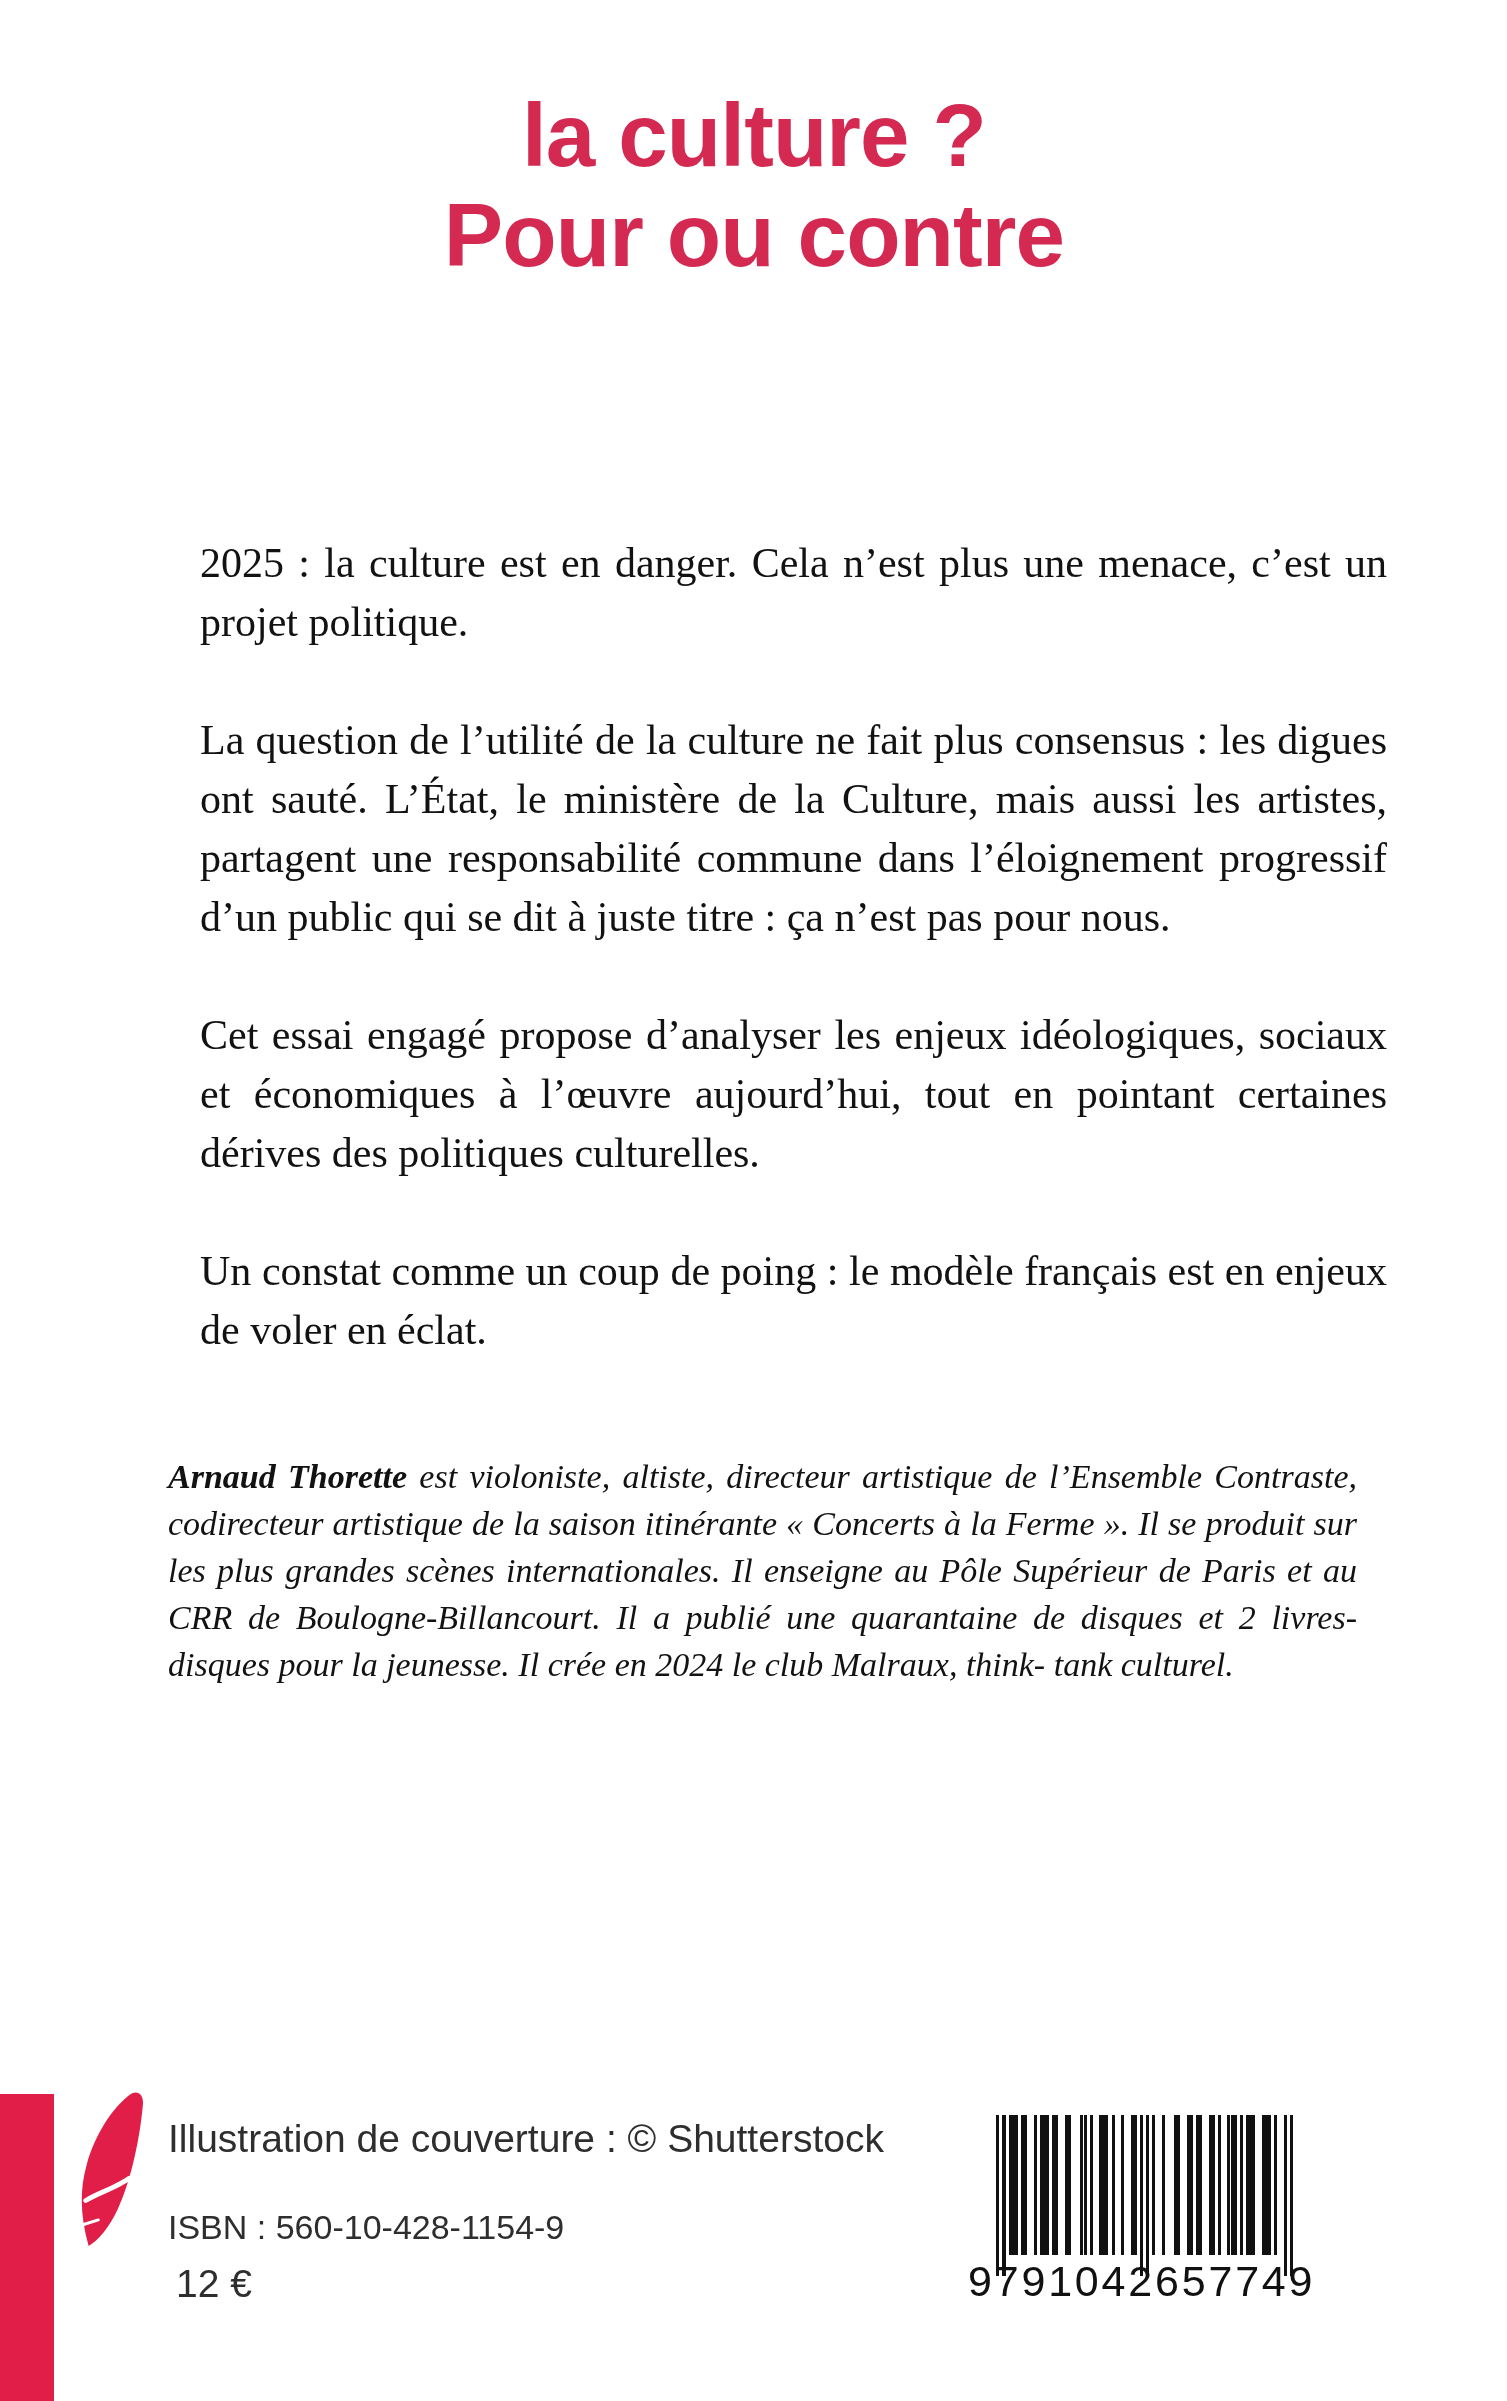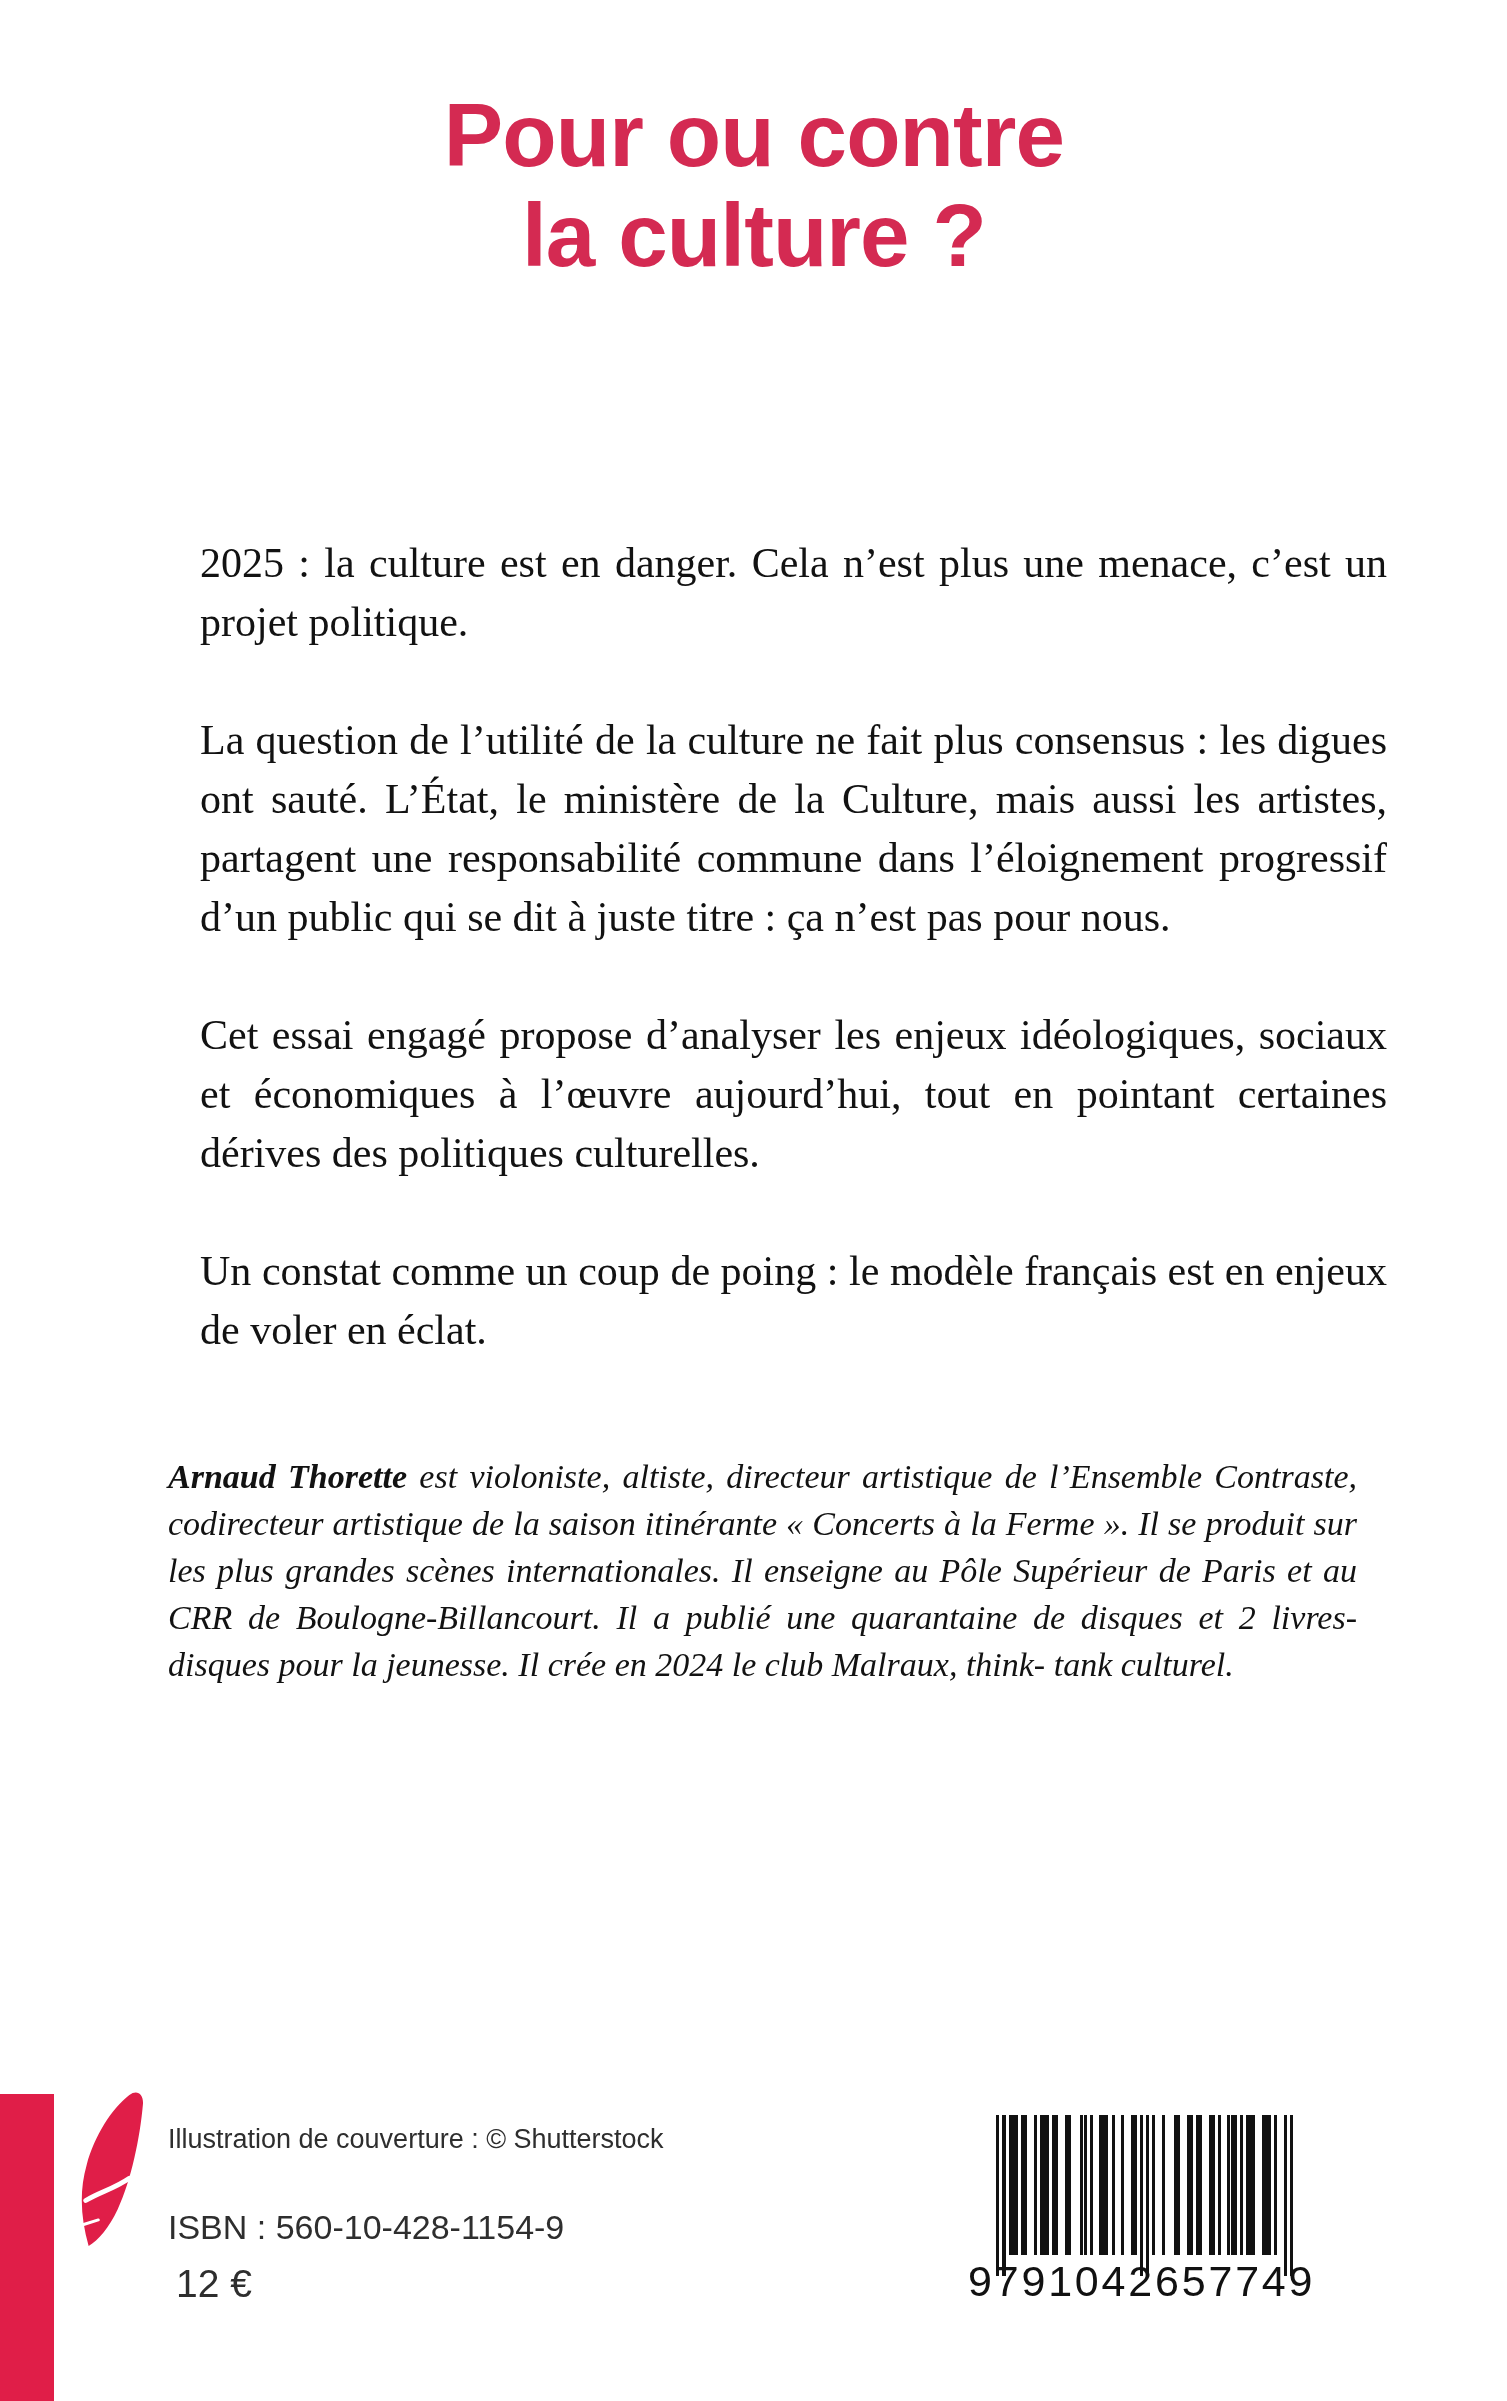--- a/index.html
+++ b/index.html
@@ -44,21 +44,21 @@
   }
   .feather{
     position:absolute;left:72px;top:2091px;width:74px;height:157px;
   }
   
   .credits{
     position:absolute;left:168px;top:2120px;
     font-family:"Liberation Sans",sans-serif;
     color:var(--footer,#2e2e2e);
   }
-  .credit-line{font-size:27px;line-height:38px;margin:0 0 49px 0;}
+  .credit-line{font-size:39px;line-height:38px;margin:0 0 49px 0;}
   .isbn-line{font-size:34px;line-height:40px;margin:0 0 15px 0;}
   .price-line{font-size:39px;line-height:44px;margin:8px;}
   
   .barcode{
     position:absolute;left:968px;top:2115px;width:329px;height:189px;
   }
   .bars{
     position:absolute;left:28px;top:0;width:297px;height:163px;
   }
   .bar{
@@ -73,22 +73,22 @@
     font-size:43px;color:var(--barcode,#111);
   }
   .nums span{letter-spacing:2.8px;}
 </style>
 </head>
 <body>
 
 <div class="page" style="--title: #d42a52; --brand: #e01e48; --text: #121212; --footer: #2e2e2e; --barcode: #111111;">
 
   <div class="title">
+    <div>la culture ?</div>
     <div>Pour ou contre</div>
-    <div>la culture ?</div>
   </div>
 
   <div class="synopsis">
     <p>2025 : la culture est en danger. Cela n’est plus une menace, c’est un projet politique.</p>
     <p>La question de l’utilité de la culture ne fait plus consensus : les digues ont sauté. L’État, le ministère de la Culture, mais aussi les artistes, partagent une responsabilité commune dans l’éloignement progressif d’un public qui se dit à juste titre : ça n’est pas pour nous.</p>
     <p>Cet essai engagé propose d’analyser les enjeux idéologiques, sociaux et économiques à l’œuvre aujourd’hui, tout en pointant certaines dérives des politiques culturelles.</p>
     <p>Un constat comme un coup de poing : le modèle français est en enjeux de voler en éclat.</p>
   </div>
 
   <div class="bio"><span class="author">Arnaud Thorette</span><span> est violoniste, altiste, directeur artistique de l’Ensemble Contraste, codirecteur artistique de la saison itinérante « Concerts à la Ferme ». Il se produit sur les plus grandes scènes internationales. Il enseigne au Pôle Supérieur de Paris et au CRR de Boulogne-Billancourt. Il a publié une quarantaine de disques et 2 livres-disques pour la jeunesse. Il crée en 2024 le club Malraux, think- tank culturel.</span></div>

